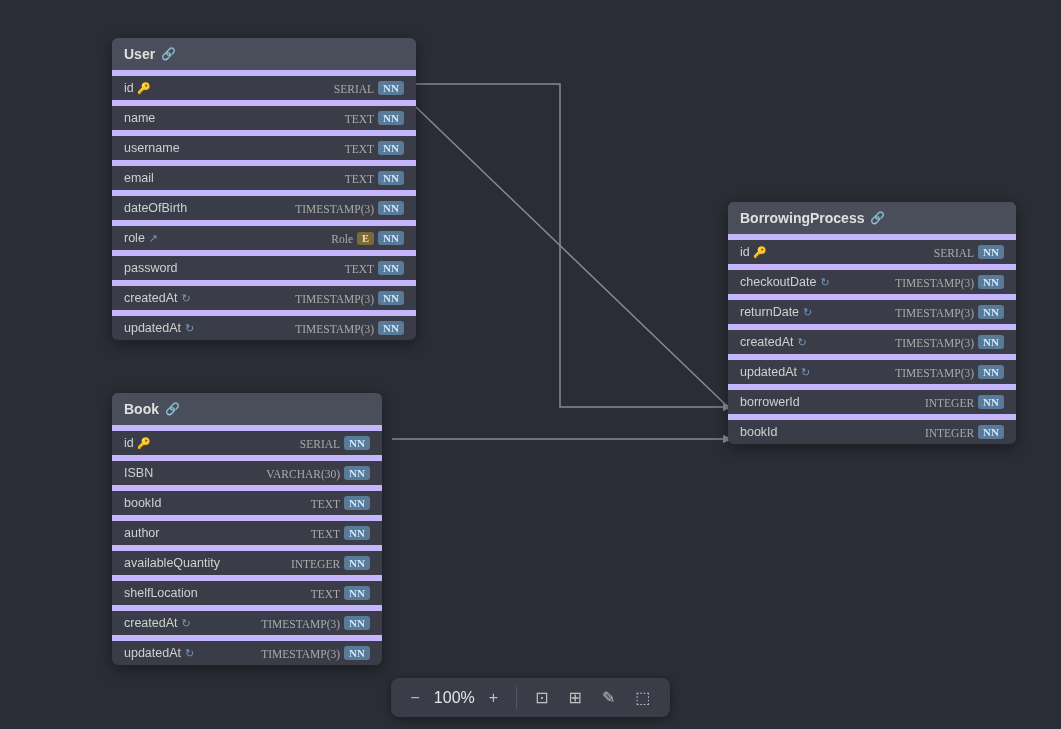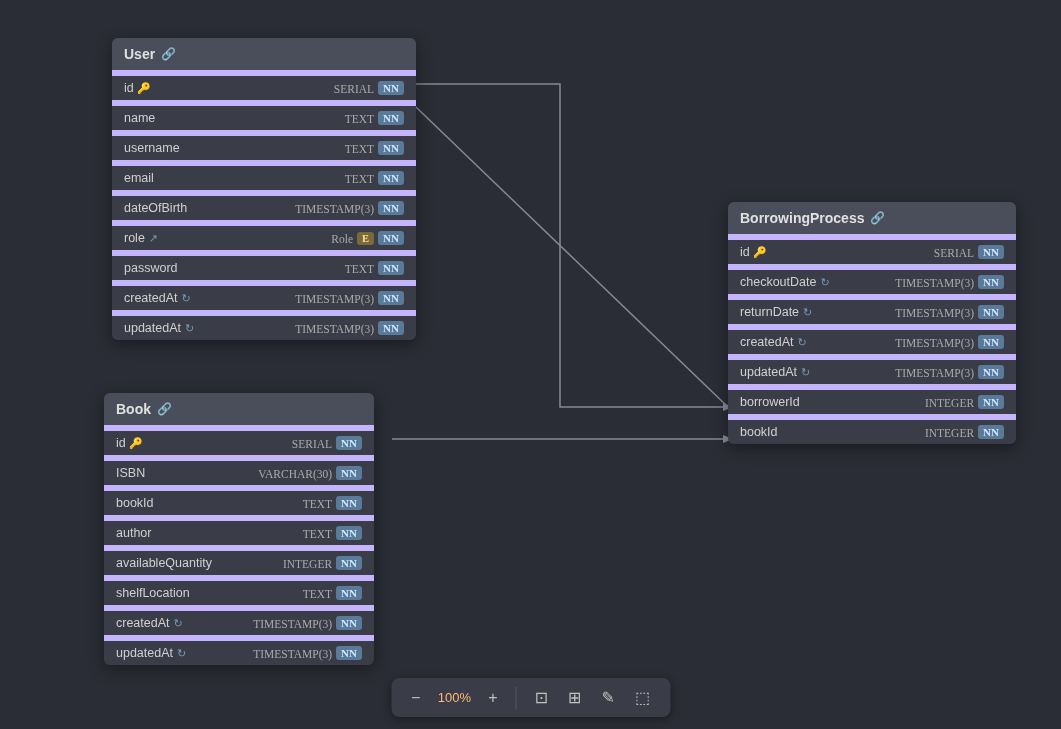--- a/index.html
+++ b/index.html
@@ -141,22 +141,22 @@
     }
 
     .toolbar-divider {
       width: 1px;
       height: 22px;
       background: #55586a;
       margin: 0 4px;
     }
 
     .zoom-text {
-      color: #fdba74;
-      font-size: 13px;
+      color: #e5e5e5;
+      font-size: 16px;
       min-width: 40px;
       text-align: center;
     }
   </style>
 </head>
 <body>
 
 <div class="canvas">
 
   <svg class="connector-svg">
@@ -252,21 +252,21 @@
       <span class="row-name">
         updatedAt <span class="refresh-icon">↻</span>
       </span>
       <span class="row-type-group">
         <span class="type-text">TIMESTAMP(3)</span>
         <span class="badge-nn">NN</span>
       </span>
     </div>
   </div>
 
-  <div class="db-table" style="left: 104px; top: 393px; width: 236px;">
+  <div class="db-table" style="left: 112px; top: 393px; width: 236px;">
     <div class="table-header">
       <span>Book</span>
       <span class="link-icon">🔗</span>
     </div>
 
     <div class="table-row">
       <span class="row-name">
         id <span class="key-icon">🔑</span>
       </span>
       <span class="row-type-group">

